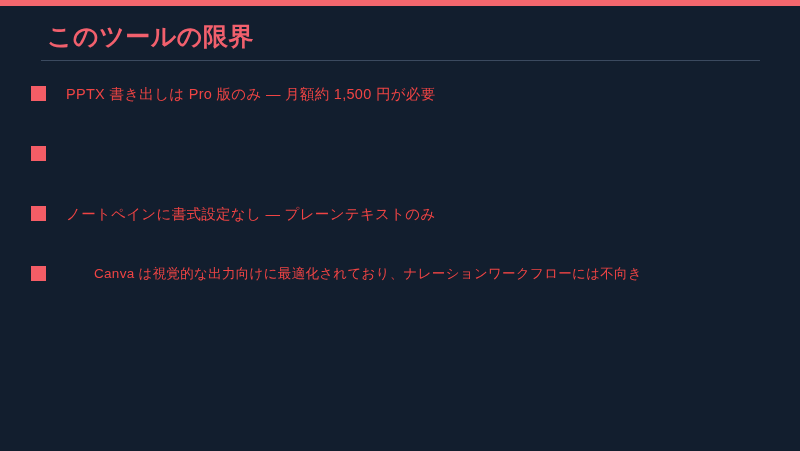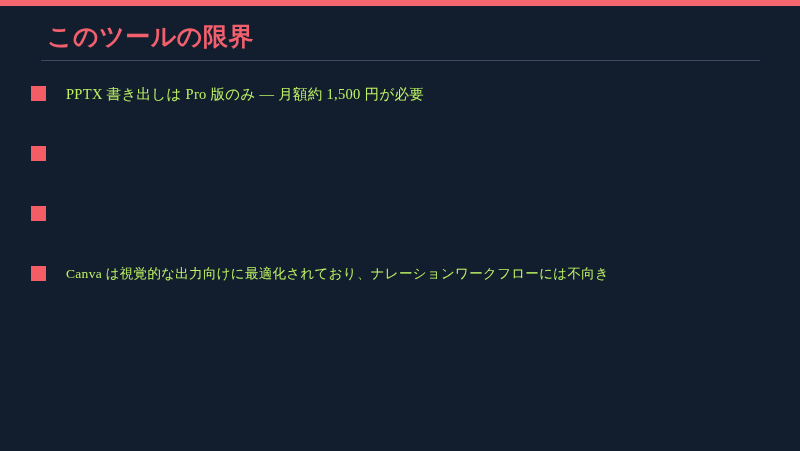--- a/index.html
+++ b/index.html
@@ -66,28 +66,28 @@
     width: 15px;
     height: 15px;
     background: #f45d66;
   }
   .bullet-text {
     position: absolute;
     left: 66px;
     top: 0px;
     height: 28px;
     line-height: 28px;
-    color: #bef264;
+    color: #ef4444;
     font-size: 14.5px;
     letter-spacing: 0.3px;
     white-space: nowrap;
-    font-family: Liberation Serif, serif;
   }
   .bullet-row.small .bullet-text {
     font-size: 13.5px;
+    margin-left: 28px;
   }
 </style>
 </head>
 <body>
 
 <div class="slide">
 
   <div class="accent-bar"></div>
 
   <div class="slide-title">このツールの限界</div>
@@ -100,20 +100,21 @@
       <span class="bullet-marker"></span>
       <span class="bullet-text">PPTX 書き出しは Pro 版のみ — 月額約 1,500 円が必要</span>
     </div>
 
     <div class="bullet-row">
       <span class="bullet-marker"></span>
     </div>
 
     <div class="bullet-row">
       <span class="bullet-marker"></span>
+      <span class="bullet-text">ノートペインに書式設定なし — プレーンテキストのみ</span>
     </div>
 
     <div class="bullet-row small">
       <span class="bullet-marker"></span>
       <span class="bullet-text">Canva は視覚的な出力向けに最適化されており、ナレーションワークフローには不向き</span>
     </div>
 
   </div>
 
 </div>

